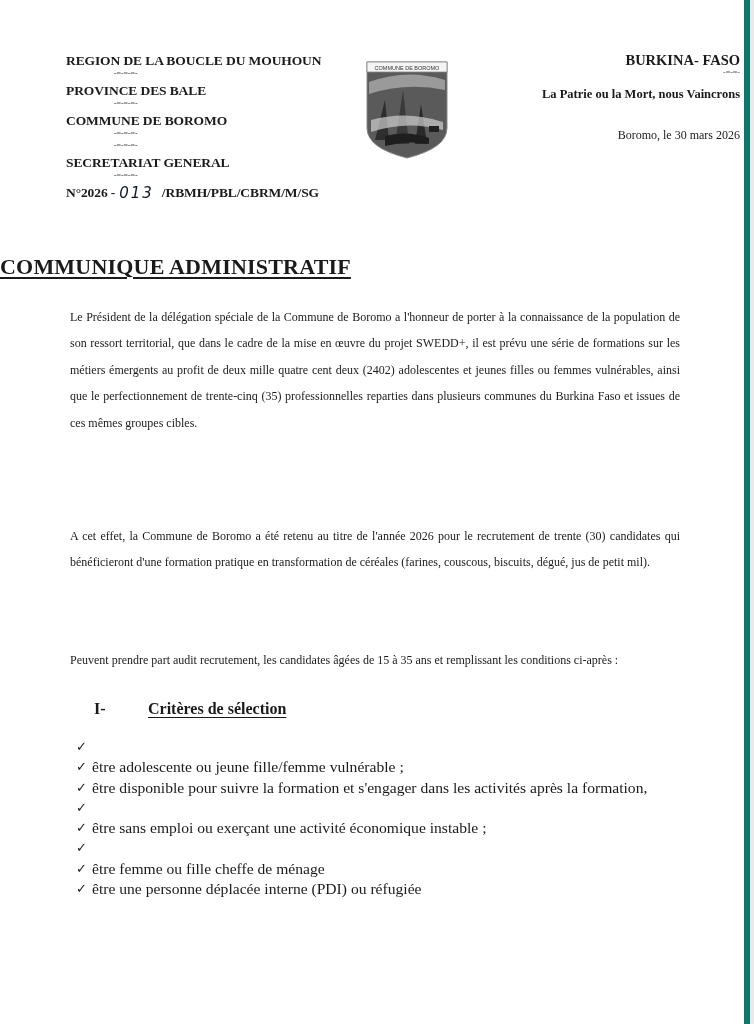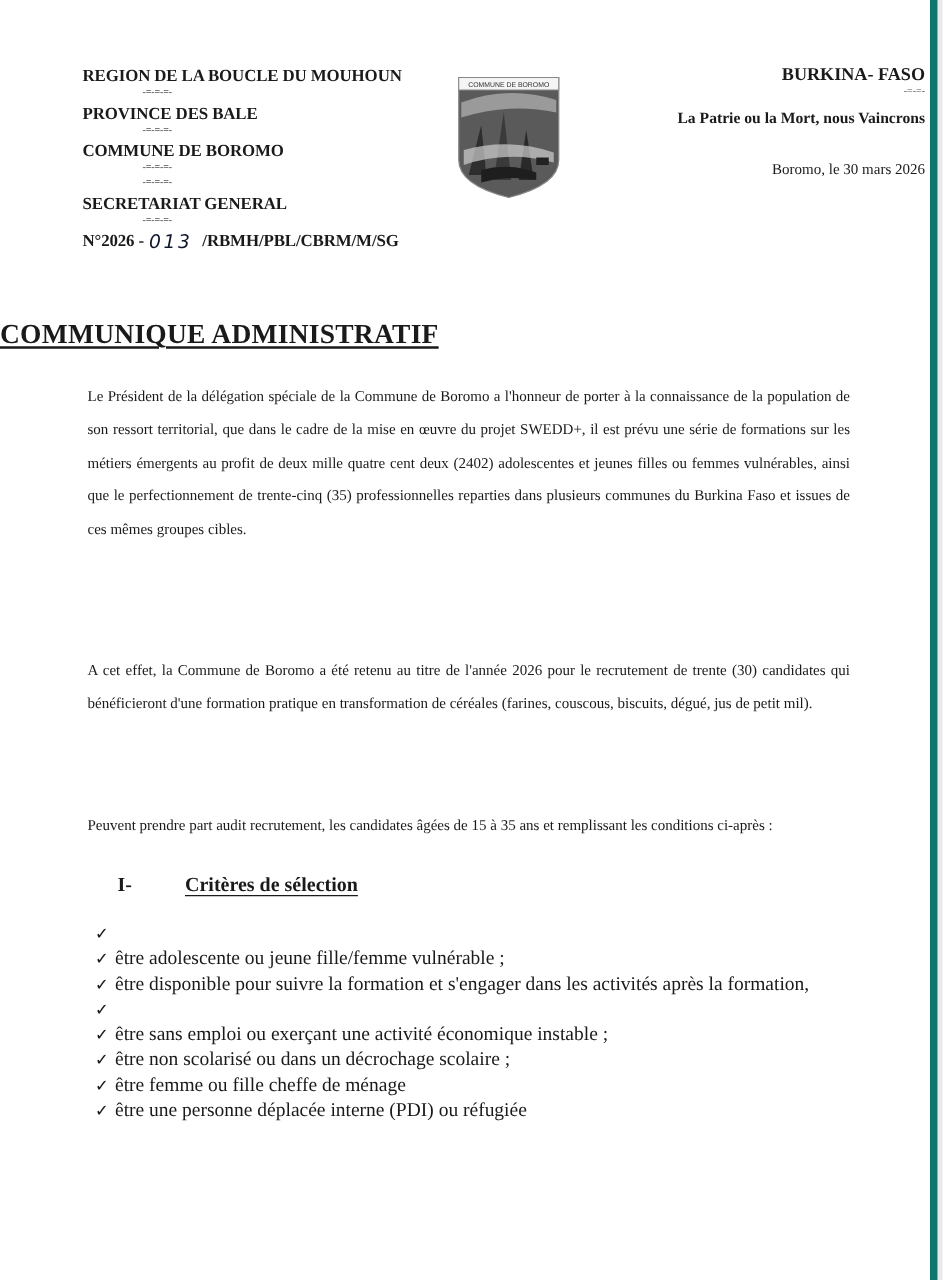--- a/index.html
+++ b/index.html
@@ -135,21 +135,20 @@
       </li>
     <li>
         <span class="chk">✓</span>
       </li>
     <li>
         <span class="chk">✓</span>
         <span>être sans emploi ou exerçant une activité économique instable ;</span>
       </li>
     <li>
         <span class="chk">✓</span>
-        <span>être non scolarisé ou dans un décrochage scolaire ;</span>
       </li>
     <li>
         <span class="chk">✓</span>
         <span>être femme ou fille cheffe de ménage</span>
       </li>
     <li>
         <span class="chk">✓</span>
         <span>être une personne déplacée interne (PDI) ou réfugiée</span>
       </li>
   </ul>

